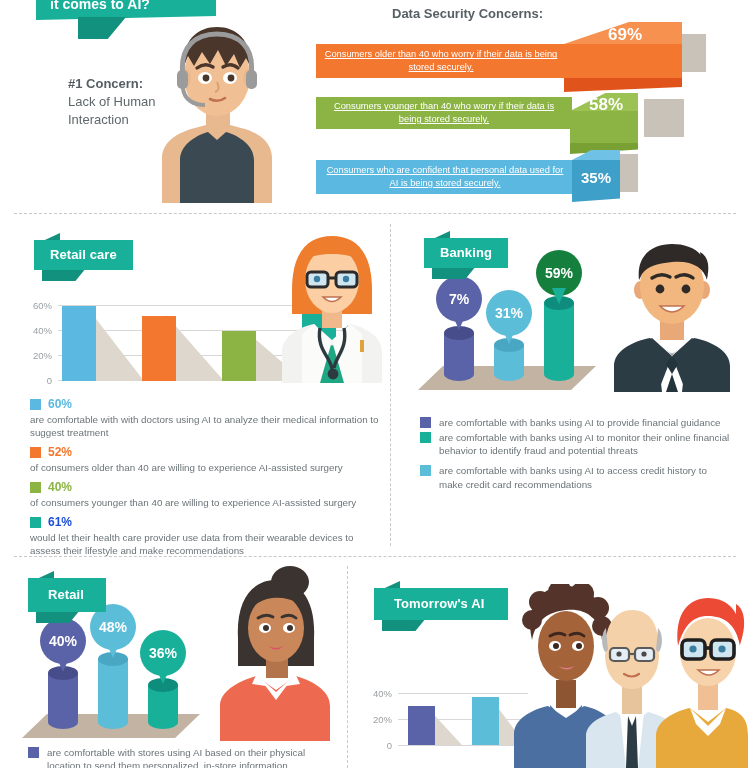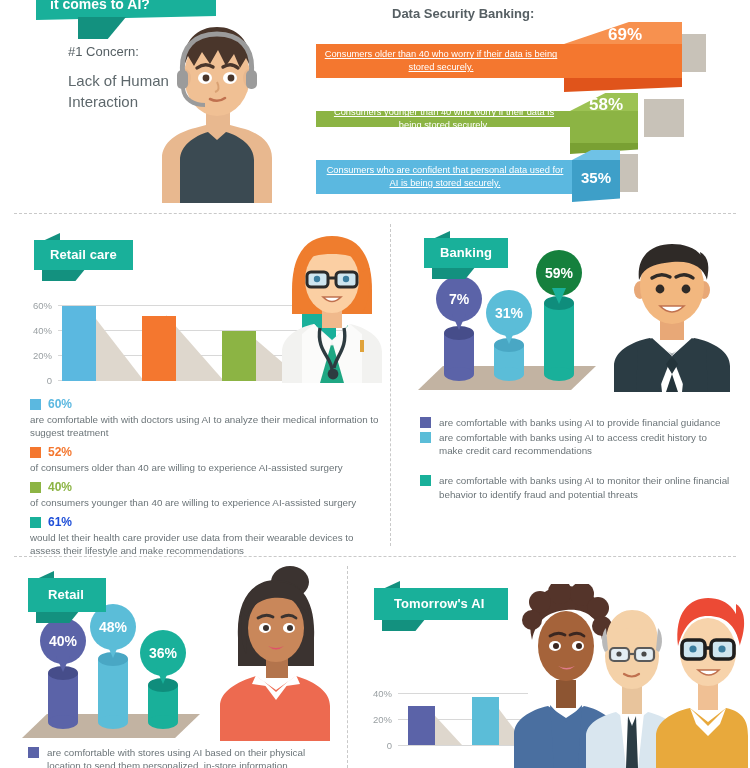--- a/index.html
+++ b/index.html
@@ -62,22 +62,22 @@
   }
   #top-banner-fold {
     position: absolute; left: 78px; top: 17px;
     width: 48px; height: 22px; background: #13917f;
     clip-path: polygon(0 0, 100% 0, 62% 100%, 0 100%);
     z-index: 2;
   }
   #concern-block {
     position: absolute; left: 68px; top: 44px; width: 110px;
   }
-  #concern-title { font-size: 13px; font-weight: normal; color: #555f63; }
-  #concern-sub { font-size: 15px; color: #5e686c; line-height: 1.38; margin-top: 12px; }
+  #concern-title { font-size: 13px; font-weight: bold; color: #555f63; margin-top: 32px; }
+  #concern-sub { font-size: 13px; color: #5e686c; line-height: 1.38; margin-top: 2px; }
 
   
   .person { position: absolute; }
 
   
   #ds-title {
     position: absolute; left: 392px; top: 6px;
     font-size: 13px; font-weight: bold; color: #565f63;
   }
   .ds-row { position: absolute; height: 46px; }
@@ -195,37 +195,37 @@
 
     <ellipse cx="55" cy="60" rx="7" ry="6" fill="#fff"></ellipse>
     <ellipse cx="80" cy="60" rx="7" ry="6" fill="#fff"></ellipse>
     <circle cx="56" cy="60" r="3.4" fill="#4a362b"></circle>
     <circle cx="81" cy="60" r="3.4" fill="#4a362b"></circle>
 
     <path d="M67 64 q4 8 -2 10" stroke="#d9a173" stroke-width="2" fill="none"></path>
     <path d="M60 81 q8 4 15 -1" stroke="#c0714f" stroke-width="2.6" fill="none" stroke-linecap="round"></path>
   </svg>
 
-  <div id="ds-title">Data Security Banking:</div>
+  <div id="ds-title">Data Security Concerns:</div>
 
   <div class="ds-row" style="left:316px; top:22px; width:390px;">
     <div class="ds-shadow" style="right:0; width:54px;"></div>
     <div class="ds-cap-top" style="left:248px; width:118px; height:22px; background:#f7914f; clip-path:polygon(100% 0, 100% 100%, 0 100%, 55% 0);"></div>
     <div class="ds-front" style="width:250px; top:22px; height:34px; background:#f4772f;">
       <div class="ds-label">Consumers older than 40 who worry if their data is being stored securely.</div>
     </div>
     <div style="position:absolute; left:248px; top:22px; width:118px; height:34px; background:#f4772f;"></div>
     <div style="position:absolute; left:248px; top:56px; width:118px; height:14px; background:#e0541b; clip-path:polygon(0 0, 100% 0, 100% 65%, 0 100%);"></div>
     <div class="ds-pct" style="left:266px; top:0px; width:86px; height:26px;">69%</div>
   </div>
 
   <div class="ds-row" style="left:316px; top:93px; width:390px;">
     <div class="ds-shadow" style="right:22px; top:6px; width:40px; height:38px;"></div>
     <div class="ds-cap-top" style="left:254px; width:68px; height:18px; background:#9cc253; clip-path:polygon(100% 0, 100% 100%, 0 100%, 52% 0);"></div>
-    <div class="ds-front" style="width:256px; top:18px; height:16px; background:#8cb444;">
+    <div class="ds-front" style="width:256px; top:4px; height:32px; background:#8cb444;">
       <div class="ds-label">Consumers younger than 40 who worry if their data is being stored securely.</div>
     </div>
     <div style="position:absolute; left:254px; top:18px; width:68px; height:32px; background:#8cb444;"></div>
     <div style="position:absolute; left:254px; top:50px; width:68px; height:11px; background:#79a033; clip-path:polygon(0 0, 100% 0, 100% 60%, 0 100%);"></div>
     <div class="ds-pct" style="left:262px; top:0px; width:56px; height:24px;">58%</div>
   </div>
 
   <div class="ds-row" style="left:316px; top:150px; width:390px;">
     <div class="ds-shadow" style="right:68px; top:4px; width:40px; height:38px;"></div>
     <div class="ds-cap-top" style="left:256px; width:48px; height:10px; background:#6fc2e6; clip-path:polygon(100% 0, 100% 100%, 0 100%, 40% 0);"></div>
@@ -401,27 +401,27 @@
     <circle cx="76" cy="49" r="4.4" fill="#2f2a27"></circle>
 
     <path d="M50 66 q12 12 24 0 z" fill="#ffffff" stroke="#c0714f" stroke-width="1.6"></path>
   </svg>
 
   <div class="legend" style="left:420px; top:416px; width:310px;">
     <div class="lg-row" style="margin-bottom:2px;">
       <span class="lg-sw" style="background:#5b63a8;"></span>
       <span class="lg-txt-inline">are comfortable with banks using AI to provide financial guidance</span>
     </div>
+    <div class="lg-row">
+      <span class="lg-sw" style="background:#19b09a;"></span>
+      <span class="lg-txt-inline">are comfortable with banks using AI to monitor their online financial behavior to identify fraud and potential threats</span>
+    </div>
     <div class="lg-row" style="margin-bottom:17px;">
       <span class="lg-sw" style="background:#5bbdd8;"></span>
       <span class="lg-txt-inline">are comfortable with banks using AI to access credit history to make credit card recommendations</span>
-    </div>
-    <div class="lg-row">
-      <span class="lg-sw" style="background:#19b09a;"></span>
-      <span class="lg-txt-inline">are comfortable with banks using AI to monitor their online financial behavior to identify fraud and potential threats</span>
     </div>
   </div>
 
   <div class="ribbon" style="left:28px; top:578px;">
     <div class="tail-l"></div>
     <div class="body" style="padding:9px 22px 10px 20px;">Retail</div>
     <div class="fold"></div>
   </div>
 
   <div style="position:absolute; left:22px; top:630px; width:180px; height:110px;">

